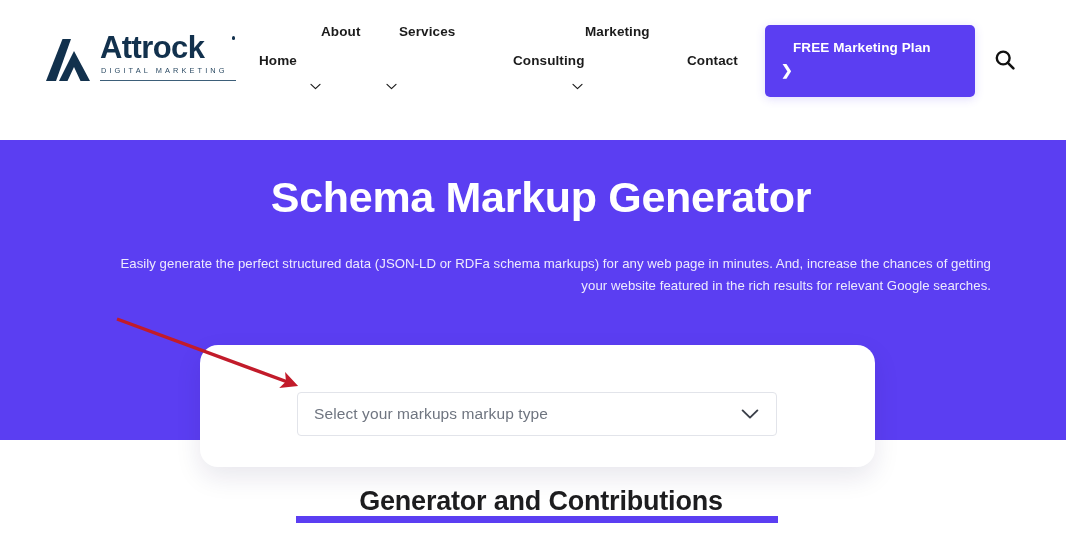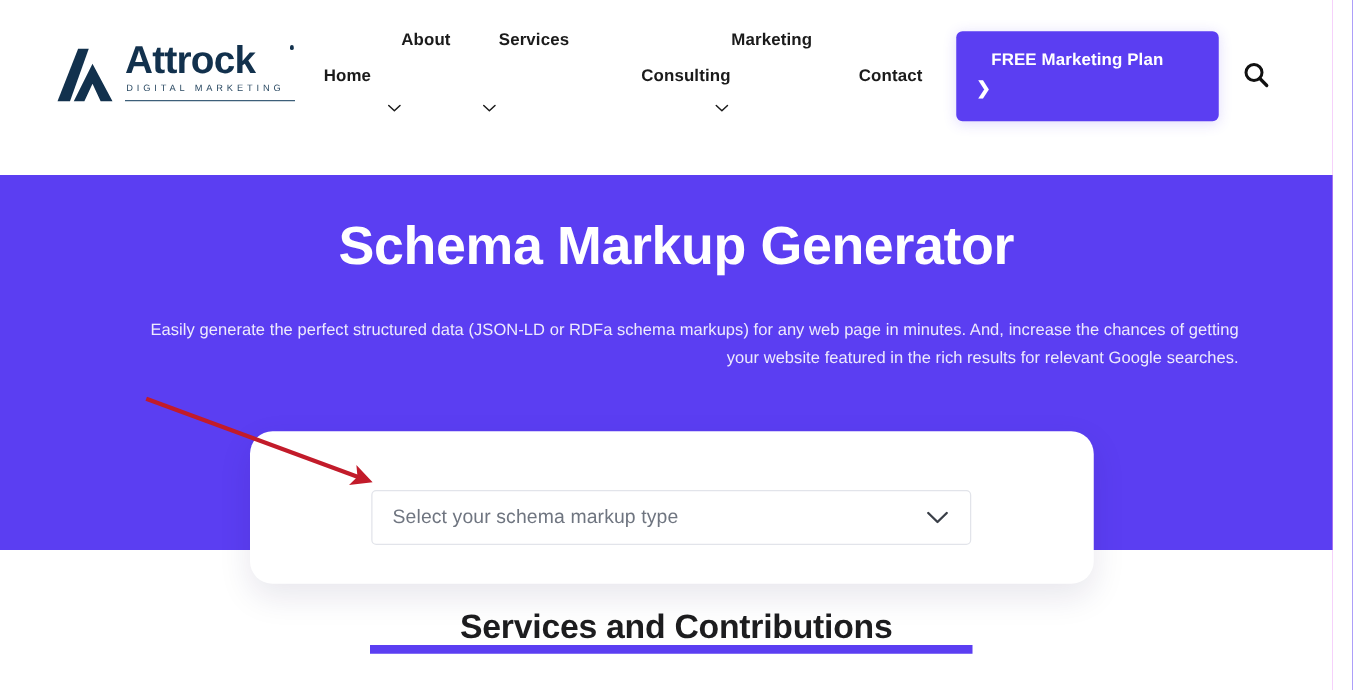--- a/index.html
+++ b/index.html
@@ -337,27 +337,27 @@
       </svg>
     </div>
   </div>
 
   <div class="hero" style="background: rgb(91, 62, 242);">
     <div class="hero-title">Schema Markup Generator</div>
     <div class="hero-sub">Easily generate the perfect structured data (JSON-LD or RDFa schema markups) for any web page in minutes. And, increase the chances of getting your website featured in the rich results for relevant Google searches.</div>
   </div>
 
   <div class="features-section">
-    <div class="features-title">Services and Contributions</div>
+    <div class="features-title">Generator and Contributions</div>
   </div>
   <div class="features-underline" style="background: rgb(91, 62, 242);"></div>
 
   <div class="select-card">
     <div class="schema-select">
-      <span class="schema-select-text">Select your schema markup type</span>
+      <span class="schema-select-text">Select your markups markup type</span>
       <span class="schema-select-caret">
         <svg viewBox="0 0 18 12" width="18" height="12" xmlns="http://www.w3.org/2000/svg">
           <polyline points="1.6,2.4 9,9.6 16.4,2.4" fill="none" stroke="#3a3f48" stroke-width="1.9" stroke-linecap="round" stroke-linejoin="round"></polyline>
         </svg>
       </span>
     </div>
   </div>
 
   <svg class="annotation-arrow" viewBox="0 0 1082 552" xmlns="http://www.w3.org/2000/svg">
     <defs>

